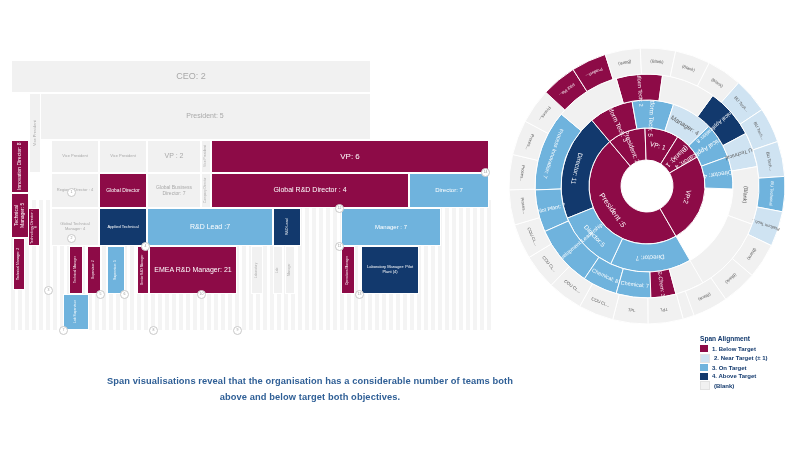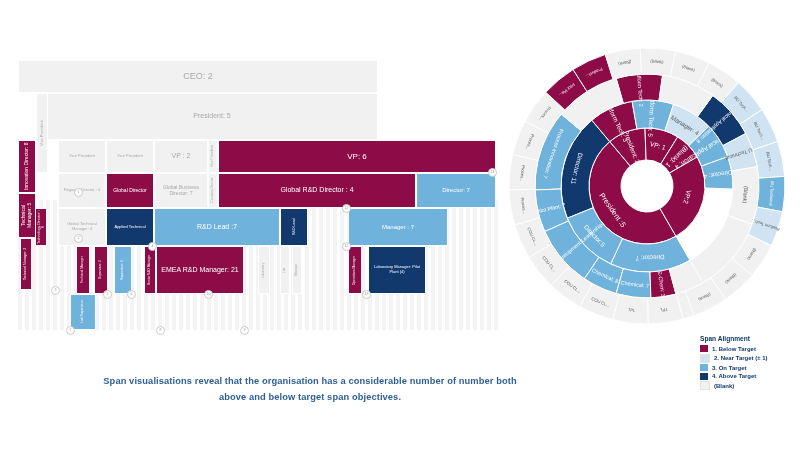--- a/index.html
+++ b/index.html
@@ -7,21 +7,21 @@
     width:800px;height:450px;background:#ffffff;
     font-family:"Liberation Sans",sans-serif;
     overflow:hidden;position:relative;
   }
   .stage{position:absolute;inset:0;}
 
   
   .abs{position:absolute;box-sizing:border-box;}
 
   
-  #treemap{position:absolute;left:18px;top:60px;width:480px;height:270px;}
+  #treemap{position:absolute;left:11px;top:60px;width:480px;height:270px;}
   .tile{
     position:absolute;box-sizing:border-box;
     display:flex;align-items:center;justify-content:center;
     text-align:center;overflow:hidden;
     color:#ffffff;line-height:1.15;
     padding:1px;
     border:1px solid #ffffff;
   }
   .tile.blank{background:#f1f1f1;color:#a9a9a9;border-color:#ffffff;}
   .tile.below{background:#8d0b47;}
@@ -332,15 +332,15 @@
           <span class="lsw" style="background: rgb(18, 57, 109);"></span>
           <span class="llab">4. Above Target</span>
         </div>
         <div class="lrow">
           <span class="lsw" style="background: rgb(241, 241, 241); border: 1px solid rgb(226, 226, 226);"></span>
           <span class="llab">(Blank)</span>
         </div>
       </div>
   </div>
 
-  <div id="caption">Span visualisations reveal that the organisation has a considerable number of number both above and below target span objectives.</div>
+  <div id="caption">Span visualisations reveal that the organisation has a considerable number of teams both above and below target both objectives.</div>
 
 </div>
 
 </body></html>

